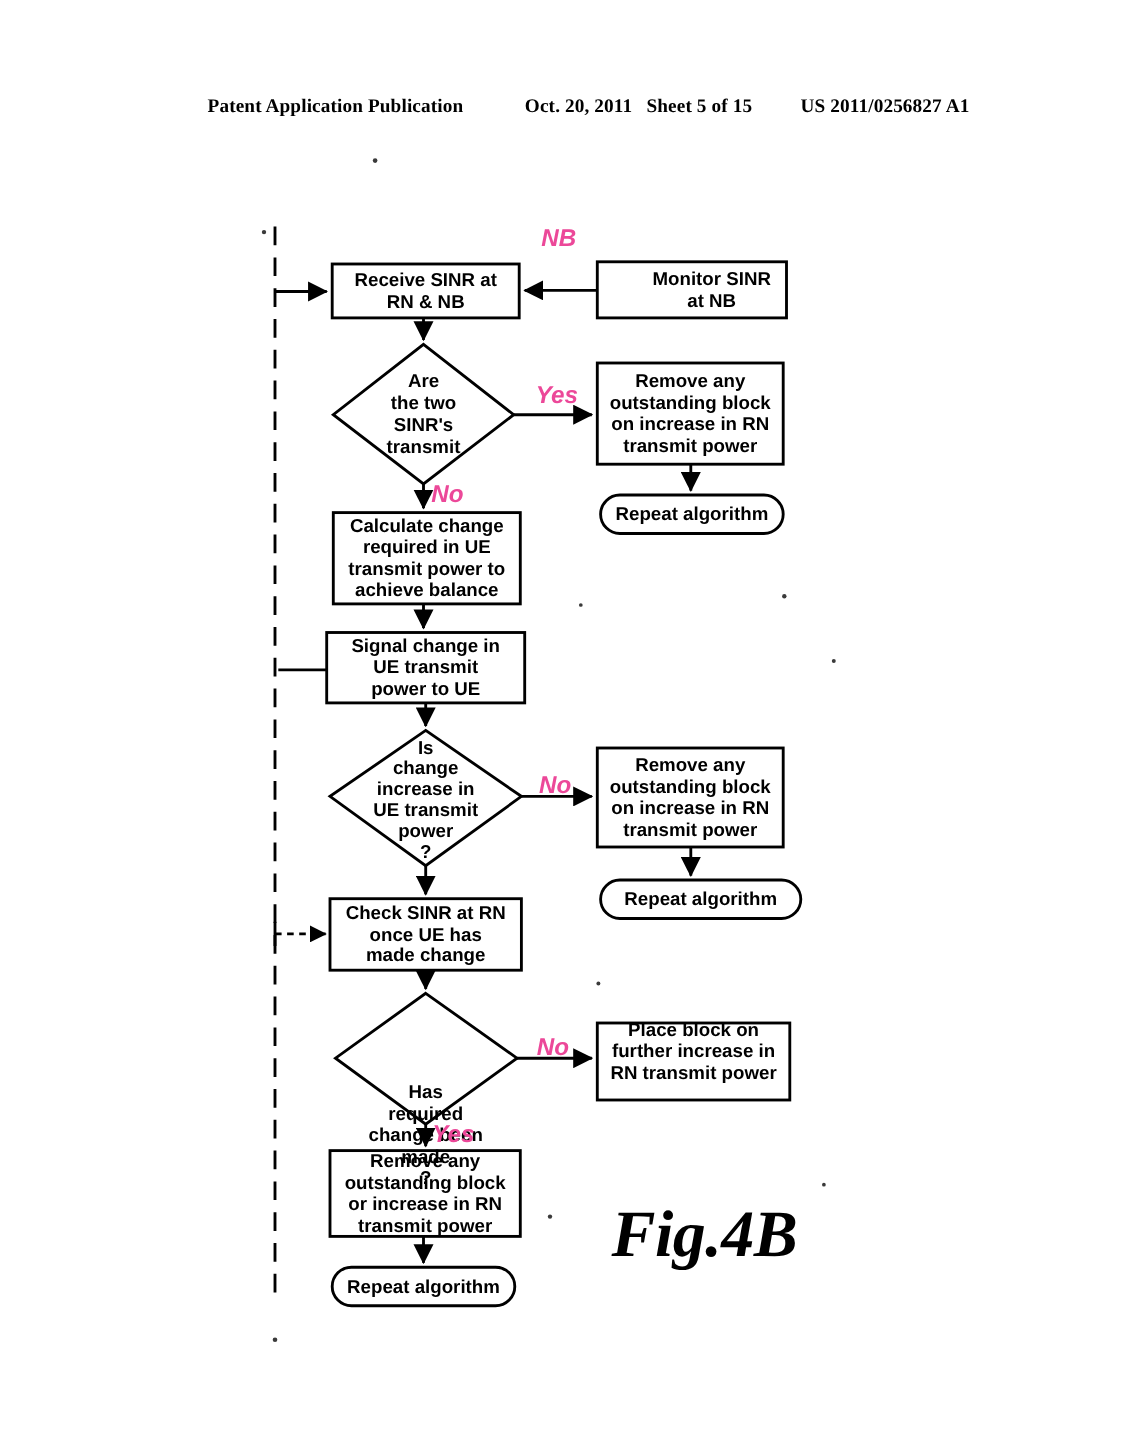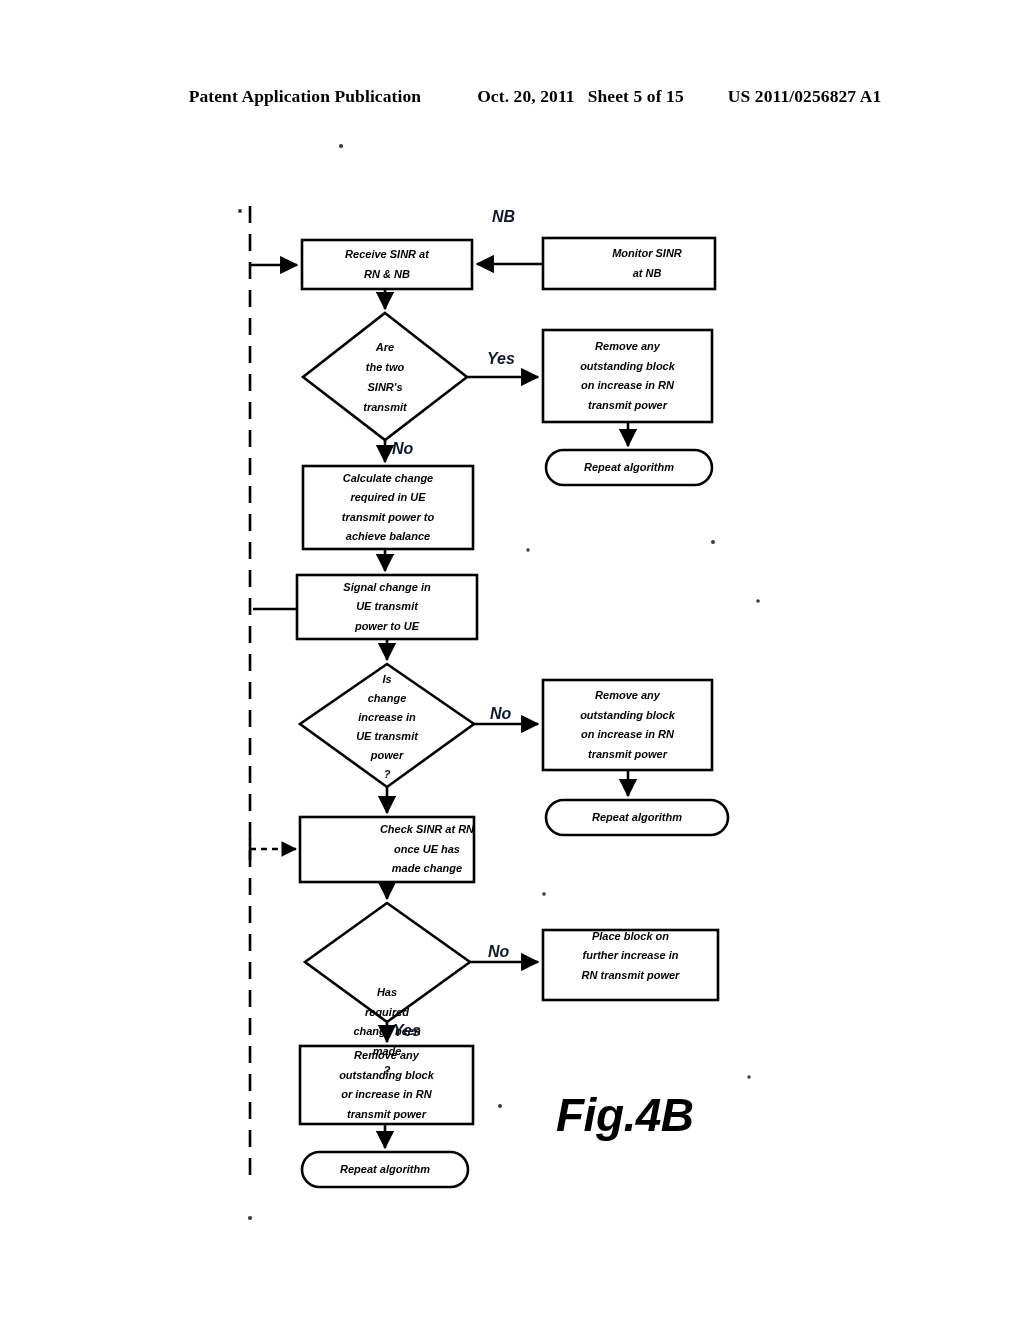--- a/index.html
+++ b/index.html
@@ -46,50 +46,49 @@
     height: 1320px;
   }
   #figure svg {
     display: block;
   }
 
   
   .node-text {
     position: absolute;
     font-family: "Liberation Sans", sans-serif;
-    font-style: italic;
-    font-weight: bold;
-    font-size: 11px;
+    font-weight: bold;
+    font-size: 17px;
     line-height: 19.5px;
     text-align: center;
     color: #000;
     white-space: pre-line;
     display: flex;
     align-items: center;
     justify-content: center;
     pointer-events: none;
     border-radius: 10px;
   }
   .edge-label {
     position: absolute;
     font-family: "Liberation Sans", sans-serif;
     font-style: italic;
     font-weight: bold;
-    font-size: 16px;
+    font-size: 22px;
     line-height: 18px;
-    color: #0f172a;
+    color: #ec4899;
     white-space: nowrap;
     text-align: center;
   }
   .fig-caption {
     position: absolute;
-    font-family: Liberation Sans, sans-serif;
+    font-family: Liberation Serif, serif;
     font-style: italic;
     font-weight: bold;
-    font-size: 46px;
+    font-size: 60px;
     letter-spacing: -0.5px;
     color: #000;
     white-space: nowrap;
   }
 </style>
 </head>
 <body>
 
 <div id="patent-header">
   <span class="hdr-pub">Patent Application Publication</span>
@@ -219,21 +218,21 @@
 power
 ?</div>
 
   <div class="node-text" style="left:543px; top:680px; width:169px; height:90px;">Remove any
 outstanding block
 on increase in RN
 transmit power</div>
 
   <div class="node-text" style="left:546px; top:800px; width:182px; height:35px;">Repeat algorithm</div>
 
-  <div class="node-text" style="left:300px; top:817px; width:174px; height:65px;margin-left:40px;">Check SINR at RN
+  <div class="node-text" style="left:300px; top:817px; width:174px; height:65px;">Check SINR at RN
 once UE has
 made change</div>
 
   <div class="node-text" style="left:307px; top:928px; width:160px; height:112px; line-height:19.5px;margin-top:48px;">Has
 required
 change been
 made
 ?</div>
 
   <div class="node-text" style="left:543px; top:930px; width:175px; height:52px;">Place block on

